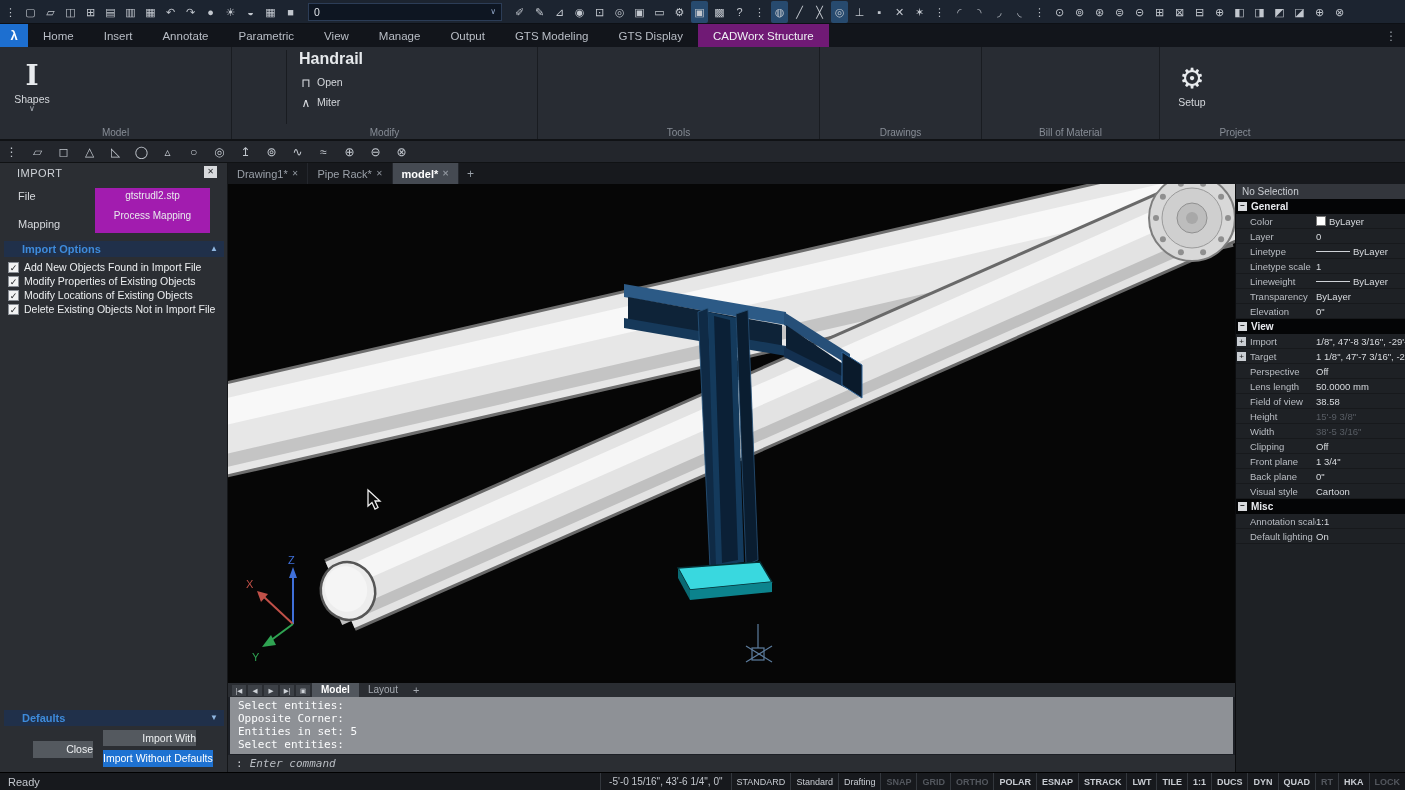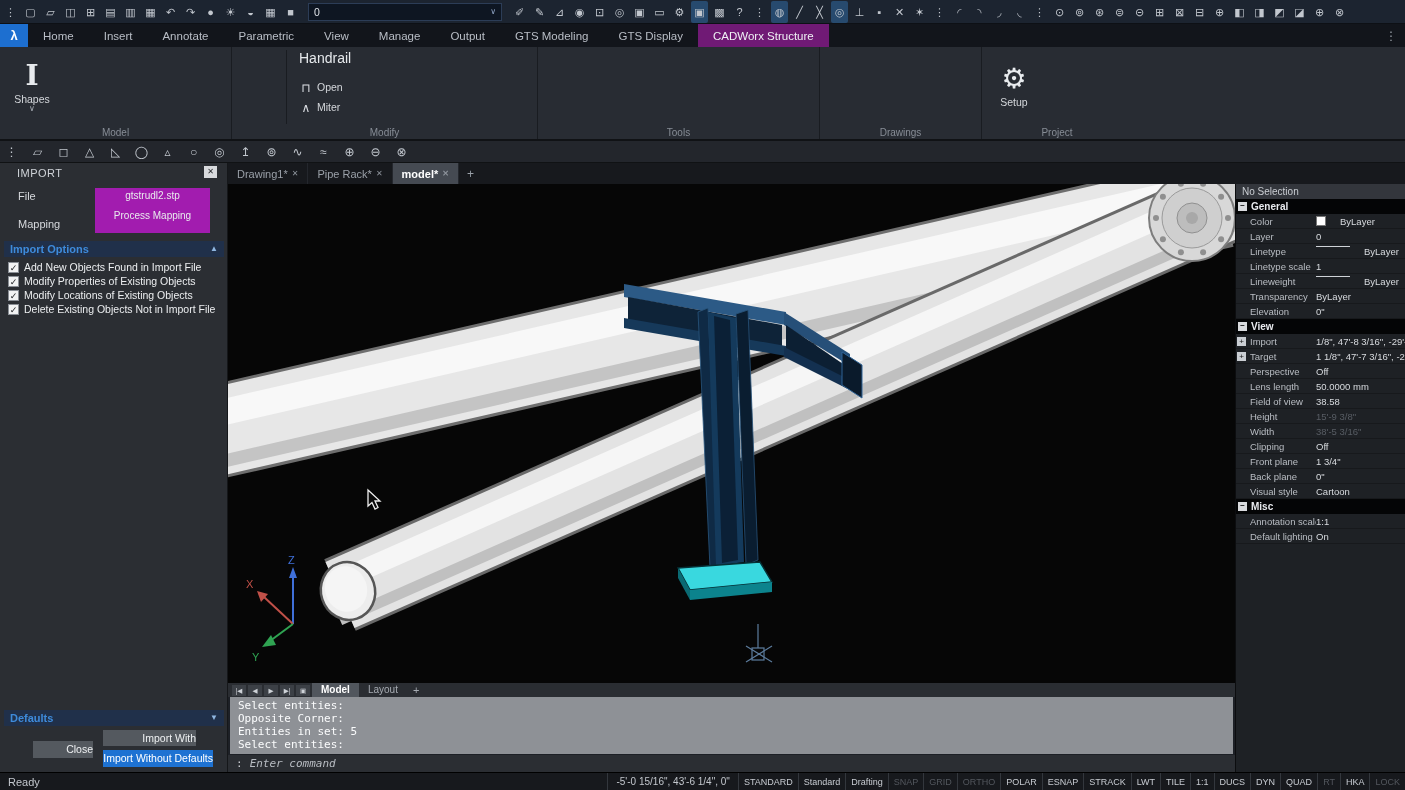--- a/index.html
+++ b/index.html
@@ -33,57 +33,57 @@
   .big-ic.serif{font-family:"DejaVu Serif",serif;font-weight:bold}
   .big-lb{font-size:10.5px;color:#d4d7db;margin-top:2px}
   .big-caret{font-size:8px;color:#aab0b8;line-height:7px}
   .pcols{display:flex;gap:12px}
   .pcol{display:flex;flex-direction:column;gap:3px;justify-content:flex-start}
   .rib-item{display:flex;align-items:center;gap:4px;min-height:17px;cursor:default}
   .rib-ic{width:14px;text-align:center;font-size:12px;color:#d8dbe0;flex:none}
   .rib-ic:empty{display:none}
   .rib-lb{font-size:10.5px;color:#d4d7db;line-height:1.05;max-width:88px}
   .vsep{width:1px;background:#191c21;align-self:stretch;margin:0 2px}
-  .sub-h{font-size:14px;font-weight:normal;color:#e6e9ec;margin-bottom:10px}
+  .sub-h{font-size:16px;font-weight:bold;color:#e6e9ec;margin-bottom:3px}
   
   .tb2{position:absolute;left:0;top:141px;width:1405px;height:22px;background:#23262c;border-bottom:1px solid #101214;display:flex;align-items:center;gap:9px;padding-left:3px;box-sizing:border-box}
   .tb2 .qt{font-size:12px;line-height:20px}
   
   .left-panel{position:absolute;left:0;top:163px;width:228px;bottom:18px;background:#2b2e33;border-right:1px solid #15171a;box-sizing:border-box}
   .lp-title{position:absolute;top:4px;left:17px;font-size:11px;letter-spacing:.5px;color:#cfd3d8}
   .lp-close{position:absolute;top:3px;right:10px;width:13px;height:12px;background:#d8dadd;color:#24262a;font-size:8px;line-height:12px;text-align:center;cursor:default}
   .lp-row-label{position:absolute;left:18px;font-size:11px;color:#d6d9dd}
   .lp-btn{position:absolute;left:95px;width:115px;height:25px;background:#a21caf;color:#e9ebee;font-size:10px;line-height:15px;text-align:center;cursor:default}
-  .sect-h{position:absolute;left:4px;width:220px;height:16px;background:#20304a;color:#3e8bdb;font-weight:bold;font-size:11px;line-height:16px;padding-left:6px;box-sizing:border-box;cursor:default}
+  .sect-h{position:absolute;left:4px;width:220px;height:16px;background:#20304a;color:#3e8bdb;font-weight:bold;font-size:11px;line-height:16px;padding-left:18px;box-sizing:border-box;cursor:default}
   .sect-caret{position:absolute;right:6px;top:0;font-size:8px;color:#8fb6e0}
   .opts{position:absolute;left:8px;top:98px;display:flex;flex-direction:column;gap:2px}
   .opt{display:flex;align-items:center;gap:5px;height:12px;cursor:default}
   .cb{width:11px;height:11px;background:#f2f3f4;border:1px solid #8a8f96;color:#17191c;font-size:9px;line-height:11px;text-align:center;box-sizing:border-box}
   .opt-lb{font-size:10.5px;color:#eceef0;white-space:nowrap}
   .btn-close{position:absolute;left:33px;top:578px;width:60px;height:17px;background:#54595f;color:#eef0f2;font-size:10.5px;line-height:17px;text-align:right;cursor:default}
   .btn-iwd{position:absolute;left:103px;top:567px;width:93px;height:16px;background:#54595f;color:#eef0f2;font-size:10.5px;line-height:16px;text-align:right;cursor:default}
-  .btn-iwod{position:absolute;left:103px;top:587px;width:110px;height:17px;background:#1e72d2;color:#fff;font-size:10.5px;line-height:17px;text-align:right;cursor:default}
+  .btn-iwod{position:absolute;left:103px;top:587px;width:110px;height:17px;background:#1e72d2;color:#fff;font-size:10.5px;line-height:17px;text-align:left;cursor:default}
   
   .dtabs{position:absolute;left:228px;top:163px;width:1177px;height:21px;background:#17191d;display:flex;align-items:stretch}
   .dtab{display:flex;align-items:center;gap:4px;padding:0 9px;font-size:11px;color:#9aa0a8;border-right:1px solid #24272d;cursor:default}
   .dtab.active{background:#454a52;color:#fff;font-weight:bold}
   .dtab-x{font-size:8px;color:#8d939b;cursor:default}
   .dtab-add{display:flex;align-items:center;padding:0 8px;color:#9aa0a8;font-size:12px;cursor:default}
   
   .viewport{position:absolute;left:228px;top:184px;width:1007px;height:499px;background:#060606;overflow:hidden}
   
   .right-panel{position:absolute;left:1235px;top:184px;width:170px;bottom:18px;background:#1e2125;border-left:1px solid #0c0d0f;box-sizing:border-box;font-size:9.5px;overflow:hidden}
   .rp-head{height:15px;background:#33363c;color:#c9cdd2;font-size:10px;line-height:15px;padding-left:6px;cursor:default}
   .rp-sect-h{height:15px;background:#040506;color:#e8eaee;font-weight:bold;font-size:10px;line-height:15px;display:flex;align-items:center;gap:4px;padding-left:2px;cursor:default}
   .rp-minus{width:9px;height:9px;background:#d8dadd;color:#111;font-size:8px;line-height:8px;text-align:center;flex:none}
   .prop-row{height:14px;display:flex;align-items:center;border-bottom:1px solid #17191c;cursor:default}
   .expander{width:9px;height:9px;margin-left:1px;background:#caced3;color:#111;font-size:8px;line-height:9px;text-align:center;flex:none;visibility:hidden}
   .prop-row.has-expand .expander{visibility:visible}
   .pl{width:66px;padding-left:4px;color:#b9bdc3;white-space:nowrap;overflow:hidden;flex:none}
-  .pv{flex:1;color:#d8dbdf;white-space:nowrap;overflow:hidden;display:flex;gap:14px}
+  .pv{flex:1;color:#d8dbdf;white-space:nowrap;overflow:hidden;display:flex;align-items:center;gap:3px}
   .prop-row.dis .pv{color:#585d64}
   .swatch{display:none;width:8px;height:8px;background:#fff;border:1px solid #777;flex:none}
   .prop-row.has-swatch .swatch{display:inline-block}
   .lt-line{display:none;width:34px;height:1px;background:#cfd3d8;flex:none}
   .prop-row.has-line .lt-line{display:inline-block}
   
   .mlbar{position:absolute;left:228px;top:683px;width:1007px;height:14px;background:#2a2d32;display:flex;align-items:center;gap:2px;padding-left:4px;box-sizing:border-box}
   .ml-nav{height:11px;min-width:12px;background:#3c4046;color:#cfd3d8;font-size:6.5px;line-height:11px;text-align:center;padding:0 1px;cursor:default}
   .ml-tab{height:14px;padding:0 9px;font-size:10px;line-height:14px;color:#a6abb2;cursor:default}
   .ml-tab.active{background:#51565d;color:#fff;font-weight:bold}
@@ -91,21 +91,21 @@
   
   .cmdhist{position:absolute;left:230px;top:697px;width:1003px;height:57px;background:#8e9196;padding:2px 0 12px 8px;box-sizing:border-box}
   .cmd-line{font-family:"DejaVu Sans Mono",monospace;font-size:11px;line-height:13px;color:#fbfcfd}
   .cmdline{position:absolute;left:228px;top:755px;width:1007px;height:17px;background:#2b2e33;display:flex;align-items:center;font-family:"DejaVu Sans Mono",monospace;font-size:11px;color:#c9ccd1;padding-left:8px;box-sizing:border-box;gap:7px}
   .cmd-prompt{font-style:italic;color:#b9bdc3}
   
   .statusbar{position:absolute;left:0;top:772px;width:1405px;height:18px;background:#17191d;border-top:1px solid #000;display:flex;align-items:center;box-sizing:border-box}
   .sb-ready{font-size:11px;color:#c3c7cd;padding-left:8px}
   .sb-right{margin-left:auto;display:flex;align-items:center;height:100%}
   .sb-coords{font-size:10px;color:#c3c7cd;padding:0 8px;border-left:1px solid #33373d;height:100%;display:flex;align-items:center}
-  .chip{font-size:9px;font-weight:normal;color:#c8ccd2;padding:0 5px;border-left:1px solid #33373d;height:100%;display:flex;align-items:center;cursor:default;white-space:nowrap}
+  .chip{font-size:9px;font-weight:bold;color:#c8ccd2;padding:0 5px;border-left:1px solid #33373d;height:100%;display:flex;align-items:center;cursor:default;white-space:nowrap}
   .chip[data-state="off"]{color:#53575e}
   .chip[data-state="plain"]{font-weight:normal}
 </style>
 </head>
 <body>
 
 <div class="app">
 
   <div class="qtb">
     <span style="display:flex;gap:3px;align-items:center">
@@ -249,20 +249,29 @@
     <div class="panel" style="width:162px">
       <div class="p-body">
         <div class="pcols">
             <div class="pcol"></div>
             <div class="pcol"></div>
           </div>
       </div>
       <div class="p-label">Drawings</div>
     </div>
 
+    <div class="panel" style="width:178px">
+      <div class="p-body">
+        <div class="pcols">
+            <div class="pcol"></div>
+            <div class="pcol"></div>
+          </div>
+      </div>
+      <div class="p-label">Bill of Material</div>
+    </div>
 
     <div class="panel" style="width:150px;border-right:none">
       <div class="p-body">
         <div class="bigbtn">
           <span class="big-ic">⚙</span>
           <span class="big-lb">Setup</span>
         </div>
         <div class="pcols">
             <div class="pcol"></div>
           </div>

